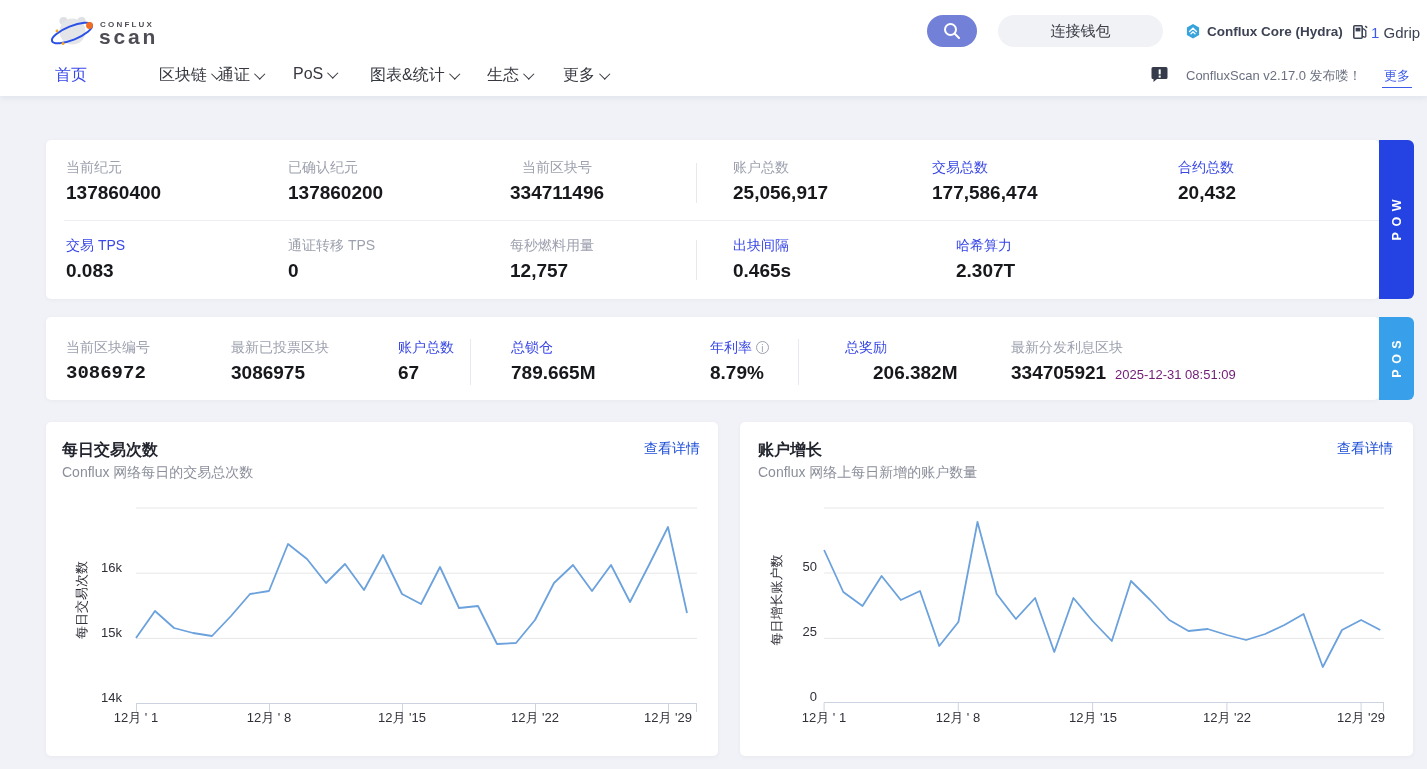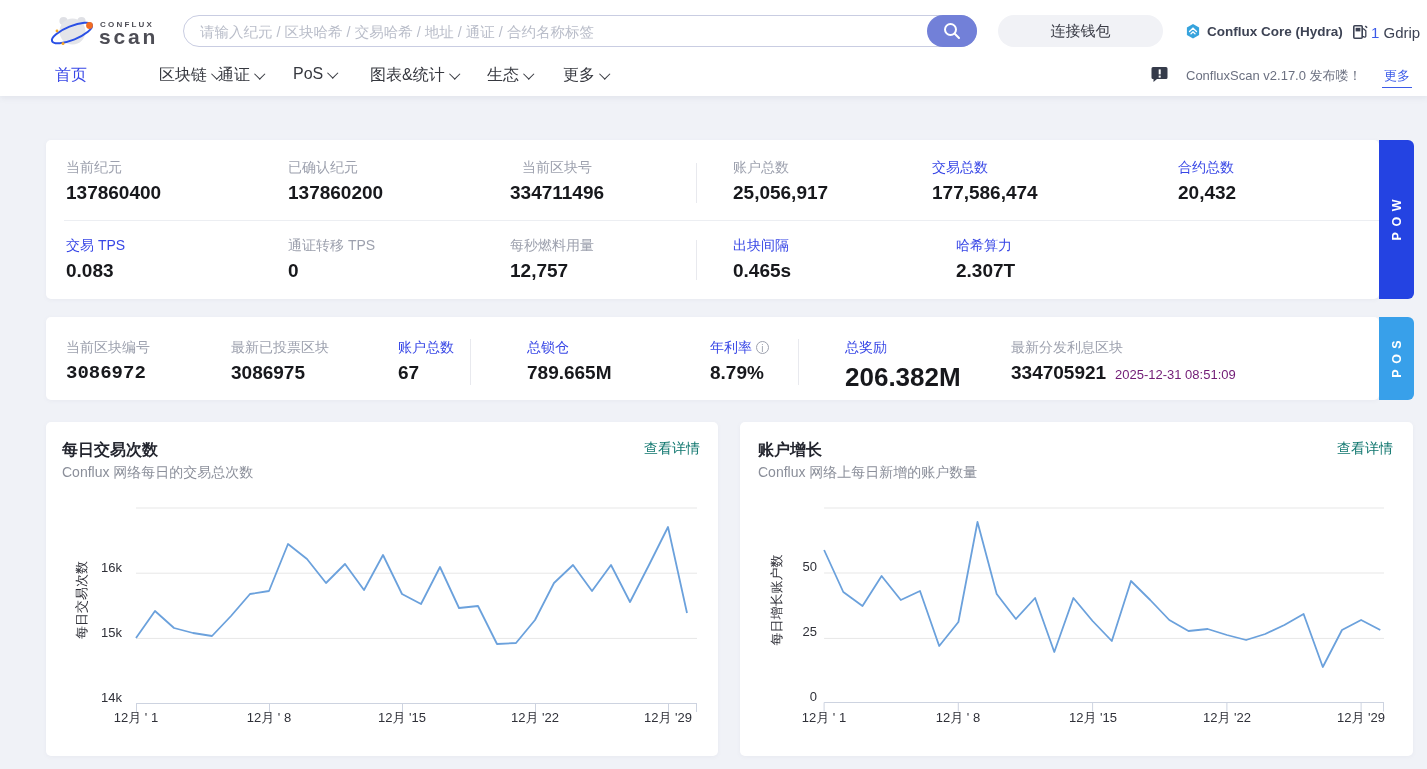--- a/index.html
+++ b/index.html
@@ -19,43 +19,40 @@
 .lab { font-size:14px; color:#9da1ae; white-space:nowrap; }
 .lab.blue { color:#3847e6; }
 .val { font-size:19px; font-weight:bold; color:#17181c; white-space:nowrap; margin-top:5px;}
 .vdiv { position:absolute; width:1px; background:#e8e9ee; }
 .hdiv { position:absolute; height:1px; background:#eceef2; }
 .tab { position:absolute; width:35px; border-radius:0 6px 6px 0; color:#fff; font-weight:bold;
   font-size:12.5px; letter-spacing:5.5px; }
 .tab span { position:absolute; left:50%; top:50%; transform:translate(-50%,-50%) rotate(-90deg); white-space:nowrap; text-indent:5.5px;}
 .ctitle { font-size:16px; font-weight:bold; color:#23252e; }
 .csub { font-size:14px; color:#8b8f9a; }
-.detail { font-size:14px; color:#0f766e; }
+.detail { font-size:14px; color:#1d4ed8; }
 </style>
 </head>
 <body>
 <div id="page">
 
   <div id="header">
 
     <svg class="abs" style="left:48px; top:8px;" width="125" height="44" viewBox="0 0 125 44">
       <circle cx="15.5" cy="13" r="4.1" fill="#dfe0e5"></circle>
       <circle cx="33.5" cy="13" r="4.1" fill="#dfe0e5"></circle>
       <circle cx="24.5" cy="23.5" r="13" fill="#e4e5e9"></circle>
       <ellipse cx="24" cy="25" rx="21.5" ry="6.8" fill="none" stroke="#2b50e5" stroke-width="2" transform="rotate(-22 24 25)"></ellipse>
       <circle cx="41.5" cy="17.5" r="3.4" fill="#f26c22"></circle>
       <circle cx="9" cy="23" r="1.4" fill="#f5a623"></circle>
       <circle cx="15" cy="35.5" r="1.5" fill="#f5a623"></circle>
       <text x="52" y="18.5" font-size="8" font-weight="bold" fill="#4d4d55" letter-spacing="2.2" font-family="Liberation Sans">CONFLUX</text>
       <text x="51" y="36" font-size="21" font-weight="bold" fill="#4d4d55" letter-spacing="2.8" font-family="Liberation Sans">scan</text>
     </svg>
 
-    <div class="abs" style="left:183px; top:15px; width:794px; height:32px; border:1px solid #c9cde2; border-radius:16px; background:#fff;">
-      <div class="abs" style="left:16px; top:7px; font-size:14.5px; color:#b9bdc9;">请输入纪元 / 区块哈希 / 交易哈希 / 地址 / 通证 / 合约名称标签</div>
-    </div>
     <div class="abs" style="left:927px; top:15px; width:50px; height:32px; background:#7280d8; border-radius:16px;">
       <svg class="abs" style="left:15px; top:6px;" width="20" height="20" viewBox="0 0 20 20">
         <circle cx="8.5" cy="8.5" r="5.5" fill="none" stroke="#fff" stroke-width="2"></circle>
         <line x1="12.8" y1="12.8" x2="17" y2="17" stroke="#fff" stroke-width="2" stroke-linecap="round"></line>
       </svg>
     </div>
 
     <div class="abs" style="left:998px; top:15px; width:165px; height:32px; background:#f1f2f6; border-radius:16px; text-align:center; line-height:32px; font-size:15px; color:#3a3c46;">连接钱包</div>
 
     <svg class="abs" style="left:1186px; top:24px;" width="14" height="15" viewBox="0 0 14 15">
@@ -155,31 +152,31 @@
       <div class="val" style="font-size:19px;">3086972</div>
     </div>
   <div class="abs" style="left:231px; top:339px;">
       <div class="lab">最新已投票区块</div>
       <div class="val" style="font-size:19px;">3086975</div>
     </div>
   <div class="abs" style="left:398px; top:339px;">
       <div class="lab blue">账户总数</div>
       <div class="val" style="font-size:19px;">67</div>
     </div>
-  <div class="abs" style="left:511px; top:339px;margin-left:16px;">
+  <div class="abs" style="left:511px; top:339px;">
       <div class="lab blue">总锁仓</div>
       <div class="val" style="font-size:19px;">789.665M</div>
     </div>
   <div class="abs" style="left:710px; top:339px;">
       <div class="lab blue">年利率 <span style="display:inline-block;width:13px;height:13px;border:1px solid #9da1ae;border-radius:50%;color:#9da1ae;font-size:10px;line-height:13px;text-align:center;vertical-align:0px;">i</span></div>
       <div class="val" style="font-size:19px;">8.79%</div>
     </div>
   <div class="abs" style="left:845px; top:339px;">
       <div class="lab blue">总奖励</div>
-      <div class="val" style="font-size:26px;">206.382M</div>
+      <div class="val" style="font-size:19px;margin-left:28px;">206.382M</div>
     </div>
   <div class="abs" style="left:1011px; top:339px;">
       <div class="lab">最新分发利息区块</div>
       <div class="val" style="font-size:19px;">334705921 <span style="font-size:13px; font-weight:normal; color:#701a75;">&nbsp;2025-12-31 08:51:09</span></div>
     </div>
 
   <div class="card" style="left:46px; top:422px; width:672px; height:334px;"></div>
   <div class="abs ctitle" style="left:62px; top:440px;">每日交易次数</div>
   <div class="abs detail" style="left:644px; top:440px;">查看详情</div>
   <div class="abs csub" style="left:62px; top:464px;">Conflux 网络每日的交易总次数</div>

